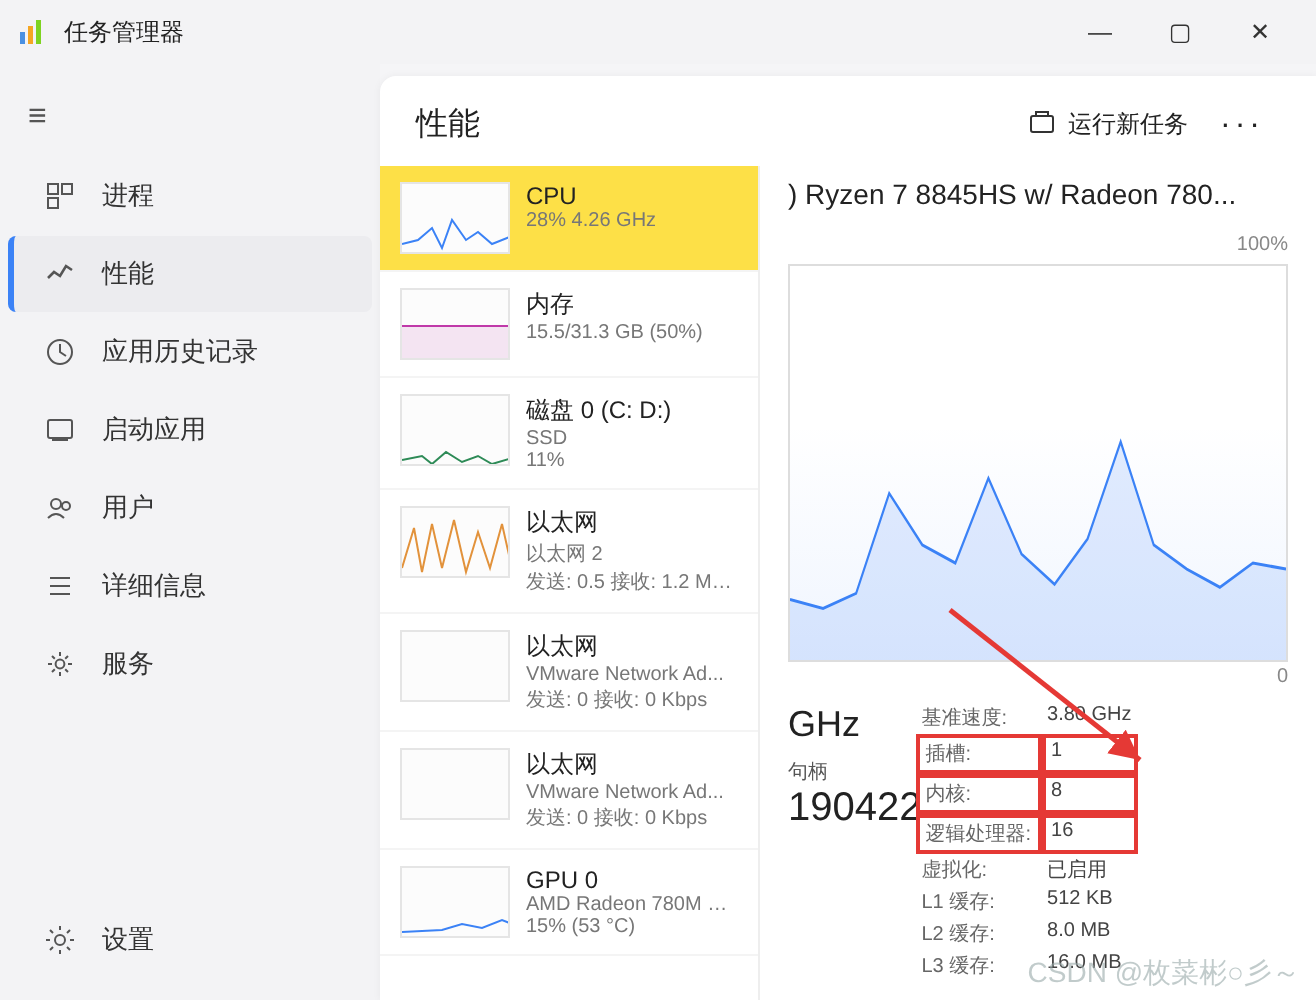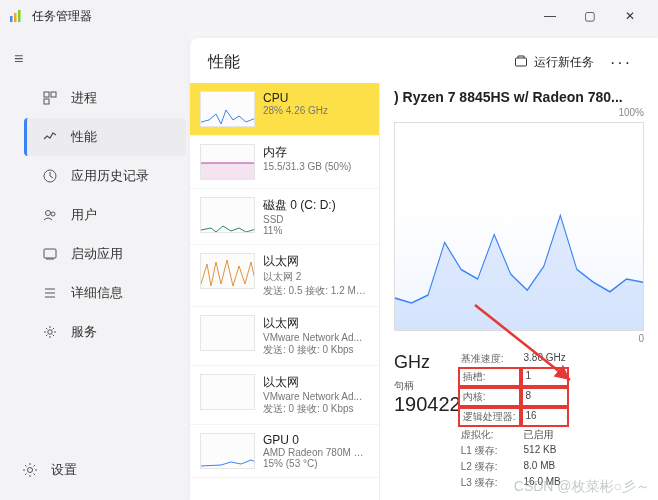--- a/index.html
+++ b/index.html
@@ -6,40 +6,40 @@
 body { width: 658px; height: 500px; background: #f5f5f7; overflow: hidden; font-size: 12px; color: #222; }
 .window { display: flex; flex-direction: column; height: 100%; }
 .titlebar { height: 32px; display: flex; align-items: center; padding: 0 8px; background: #f3f3f5; }
 .titlebar .app-icon { width: 16px; height: 16px; margin-right: 8px; display: inline-flex; align-items: center; justify-content: center; }
 .titlebar .title { font-size: 12px; flex: 1; }
 .titlebar .win-controls { display: flex; }
 .titlebar .win-btn { width: 40px; height: 32px; display: flex; align-items: center; justify-content: center; font-size: 12px; color: #333; }
 .body { display: flex; flex: 1; min-height: 0; }
 .sidebar { width: 190px; background: #f3f3f5; display: flex; flex-direction: column; padding-top: 8px; }
 .hamburger { padding: 10px 14px; font-size: 16px; color: #555; }
-.nav { flex: 1; padding-left: 20px; }
+.nav { flex: 1; }
 .nav-item { display: flex; align-items: center; gap: 12px; padding: 10px 14px; font-size: 13px; color: #333; border-left: 3px solid transparent; cursor: pointer; border-radius: 4px; margin: 1px 4px; }
 .nav-item.active { background: #ececef; border-left: 3px solid #3b82f6; }
 .nav-item .icon { width: 18px; height: 18px; display: inline-flex; align-items: center; justify-content: center; color: #555; }
 .nav-footer { padding-bottom: 10px; }
 .main { flex: 1; background: #fff; border-radius: 8px 0 0 0; margin-top: 6px; display: flex; flex-direction: column; min-width: 0; box-shadow: 0 0 4px rgba(0,0,0,0.05); }
 .main-header { display: flex; align-items: center; padding: 14px 18px 10px; gap: 8px; }
 .main-header .page-title { font-size: 16px; font-weight: 500; flex: 1; }
 .run-task { display: flex; align-items: center; gap: 6px; font-size: 12px; cursor: pointer; }
 .more { font-size: 16px; padding: 0 8px; cursor: pointer; letter-spacing: 2px; }
 .content { flex: 1; display: flex; min-height: 0; }
 .cards { width: 190px; overflow-y: auto; border-right: 1px solid #eee; }
 .card { display: flex; gap: 8px; padding: 8px 10px; border-bottom: 1px solid #f4f4f4; cursor: pointer; }
 .card.active { background: #fde047; }
 .card-thumb { width: 55px; height: 36px; border: 1px solid #e5e5e5; background: #fcfcfc; position: relative; overflow: hidden; }
 .card-body { flex: 1; min-width: 0; }
 .card-title { font-size: 12px; font-weight: 500; }
 .card-sub { font-size: 10px; color: #777; white-space: nowrap; overflow: hidden; text-overflow: ellipsis; }
 .detail { flex: 1; padding: 6px 14px 10px 14px; display: flex; flex-direction: column; min-width: 0; position: relative; }
-.detail-title { font-size: 14px; font-weight: 700; white-space: nowrap; overflow: hidden; text-overflow: ellipsis; margin-bottom: 2px; }
+.detail-title { font-size: 14px; font-weight: 400; white-space: nowrap; overflow: hidden; text-overflow: ellipsis; margin-bottom: 12px; }
 .detail-top-right { text-align: right; font-size: 10px; color: #888; margin-bottom: 4px; }
 .chart { flex: 1; border: 1px solid #ddd; background: linear-gradient(to top, rgba(59,130,246,0.08), transparent 60%); position: relative; min-height: 130px; }
 .chart svg { width: 100%; height: 100%; position: absolute; top: 0; left: 0; }
 .chart-bot { font-size: 10px; color: #888; text-align: right; margin-top: 2px; }
 .stats { display: flex; gap: 0; margin-top: 8px; font-size: 11px; }
 .stats-left .big { font-size: 18px; }
 .stats-left .sub { font-size: 10px; color: #555; margin-top: 6px; }
 .stats-left .num { font-size: 20px; font-weight: 400; }
 .stats-right { display: grid; grid-template-columns: auto auto; column-gap: 6px; row-gap: 2px; font-size: 10px; color: #444; }
 .stats-right .lbl { color: #666; }
@@ -100,35 +100,35 @@
               <svg width="16" height="16" viewBox="0 0 16 16">
                 <circle cx="8" cy="8" r="6" fill="none" stroke="#555"></circle>
                 <polyline points="8,4 8,8 11,10" fill="none" stroke="#555"></polyline>
               </svg>
             </span>
           <span>应用历史记录</span>
         </div>
         <div class="nav-item">
           <span class="icon">
               <svg width="16" height="16" viewBox="0 0 16 16">
+                <rect x="2" y="3" width="12" height="9" rx="1" fill="none" stroke="#555"></rect>
+                <path d="M4 13 h8" stroke="#555"></path>
+              </svg>
+            </span>
+          <span>启动应用</span>
+        </div>
+        <div class="nav-item">
+          <span class="icon">
+              <svg width="16" height="16" viewBox="0 0 16 16">
                 <circle cx="6" cy="6" r="2.5" fill="none" stroke="#555"></circle>
                 <circle cx="11" cy="7" r="2" fill="none" stroke="#555"></circle>
                 <path d="M2 13 q4-4 8 0" fill="none" stroke="#555"></path>
               </svg>
             </span>
           <span>用户</span>
-        </div>
-        <div class="nav-item">
-          <span class="icon">
-              <svg width="16" height="16" viewBox="0 0 16 16">
-                <rect x="2" y="3" width="12" height="9" rx="1" fill="none" stroke="#555"></rect>
-                <path d="M4 13 h8" stroke="#555"></path>
-              </svg>
-            </span>
-          <span>启动应用</span>
         </div>
         <div class="nav-item">
           <span class="icon">
               <svg width="16" height="16" viewBox="0 0 16 16">
                 <line x1="3" y1="4" x2="13" y2="4" stroke="#555"></line>
                 <line x1="3" y1="8" x2="13" y2="8" stroke="#555"></line>
                 <line x1="3" y1="12" x2="13" y2="12" stroke="#555"></line>
               </svg>
             </span>
           <span>详细信息</span>

